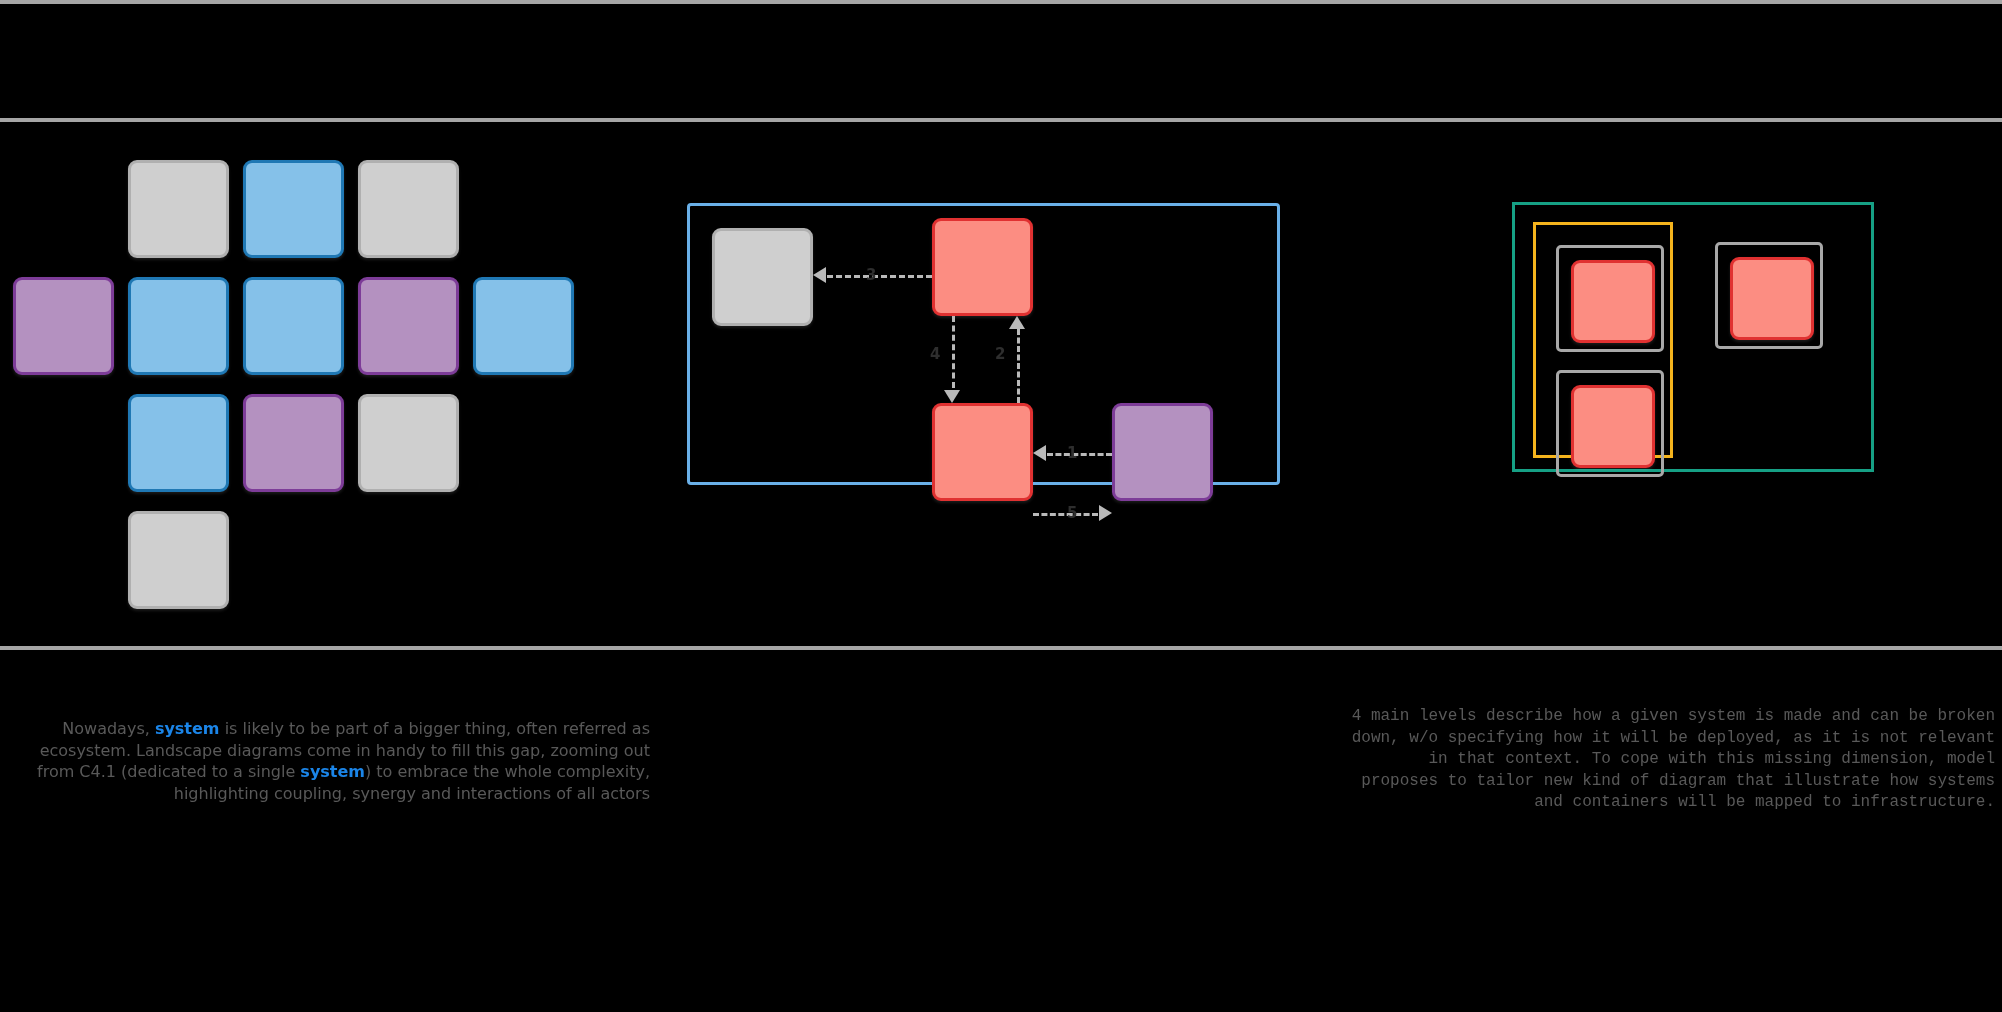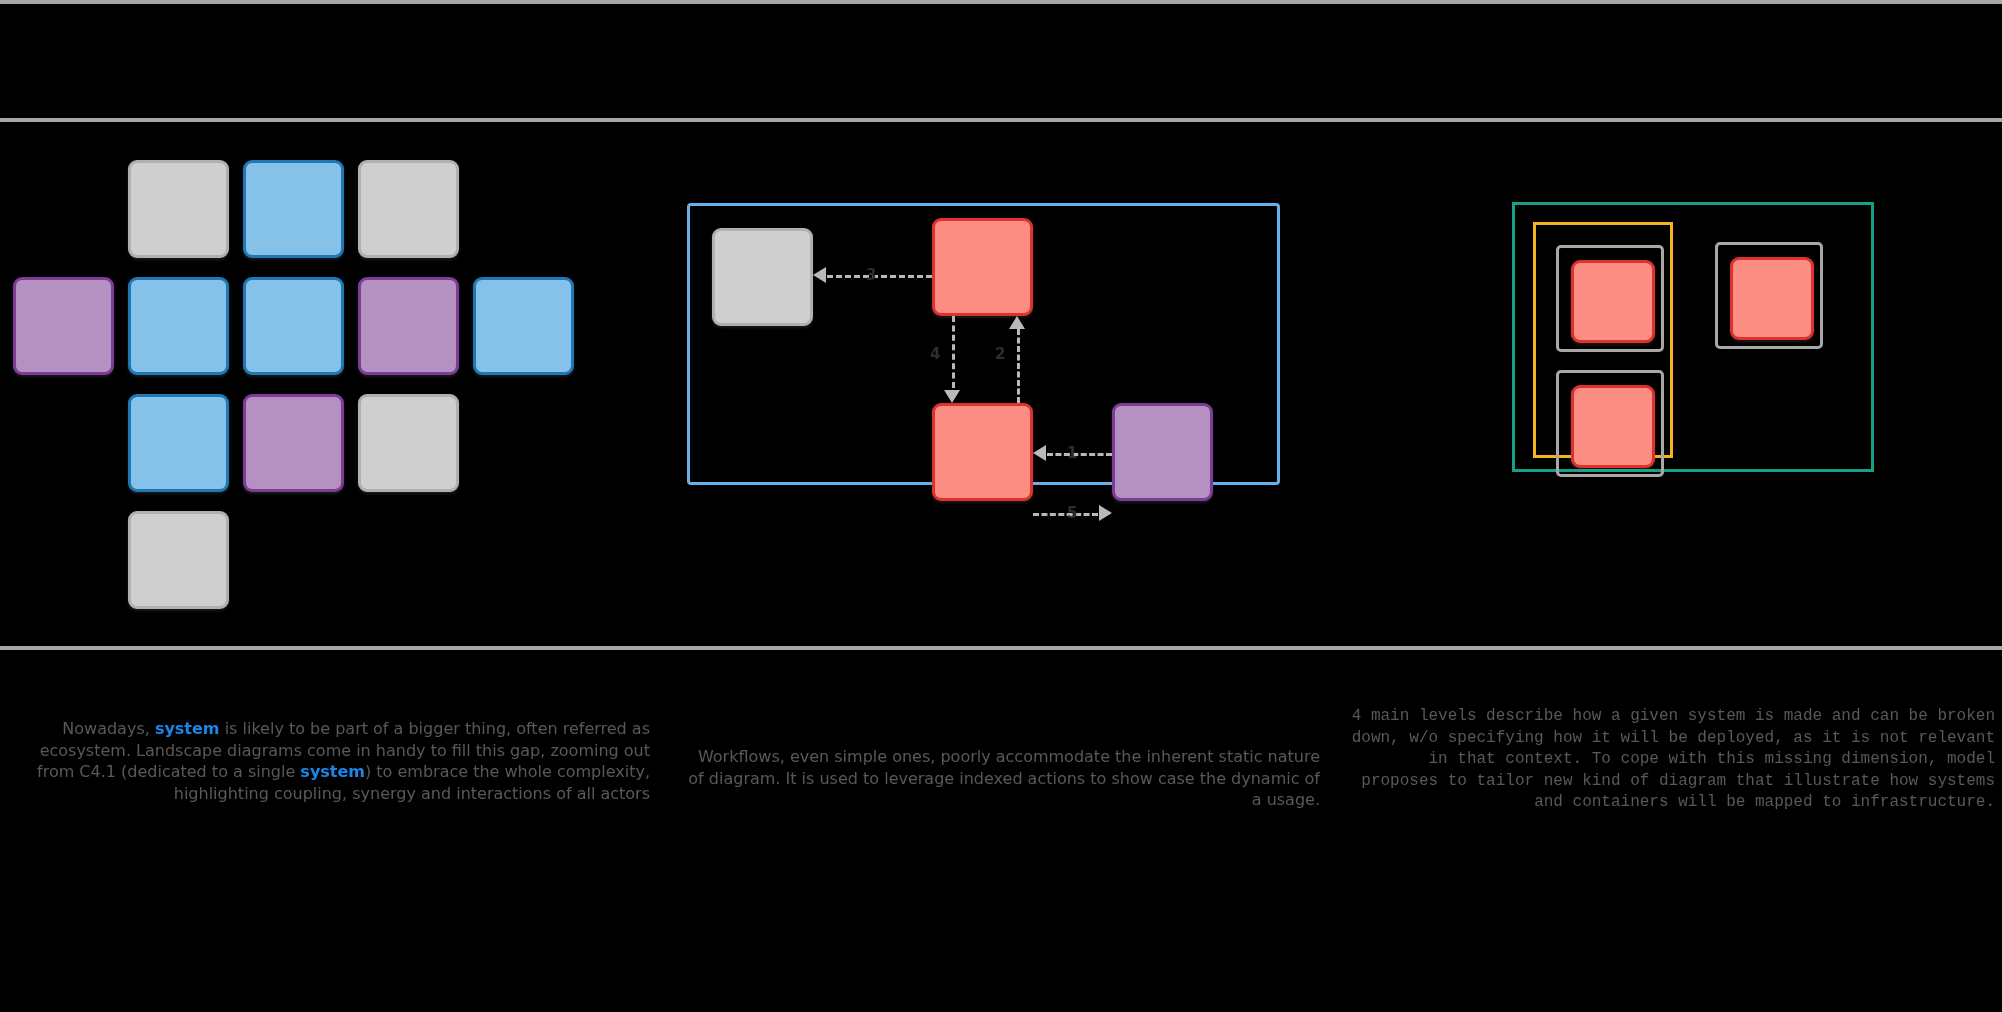--- a/index.html
+++ b/index.html
@@ -198,17 +198,16 @@
         </div>
       </div>
       <div class="deploy-container" style="left:200px;top:37px;width:108px;height:107px;">
         <div class="node red"></div>
       </div>
     </div>
   </div>
 
   <div class="caption" id="caption-landscape"><span>Nowadays, </span><span class="hl">system</span><span> is likely to be part of a bigger thing, often referred as ecosystem. Landscape diagrams come in handy to fill this gap, zooming out from C4.1 (dedicated to a single </span><span class="hl">system</span><span>) to embrace the whole complexity, highlighting coupling, synergy and interactions of all actors</span></div>
 
-  <div class="caption" id="caption-dynamic">Workflows, even simple ones, poorly accommodate the inherent static nature of diagram. It is used to leverage indexed actions to show case the dynamic of a usage.</div>
 
   <div class="caption" id="caption-deployment">4 main levels describe how a given system is made and can be broken down, w/o specifying how it will be deployed, as it is not relevant in that context. To cope with this missing dimension, model proposes to tailor new kind of diagram that illustrate how systems and containers will be mapped to infrastructure.</div>
 
 </div>
 
 </body></html>

